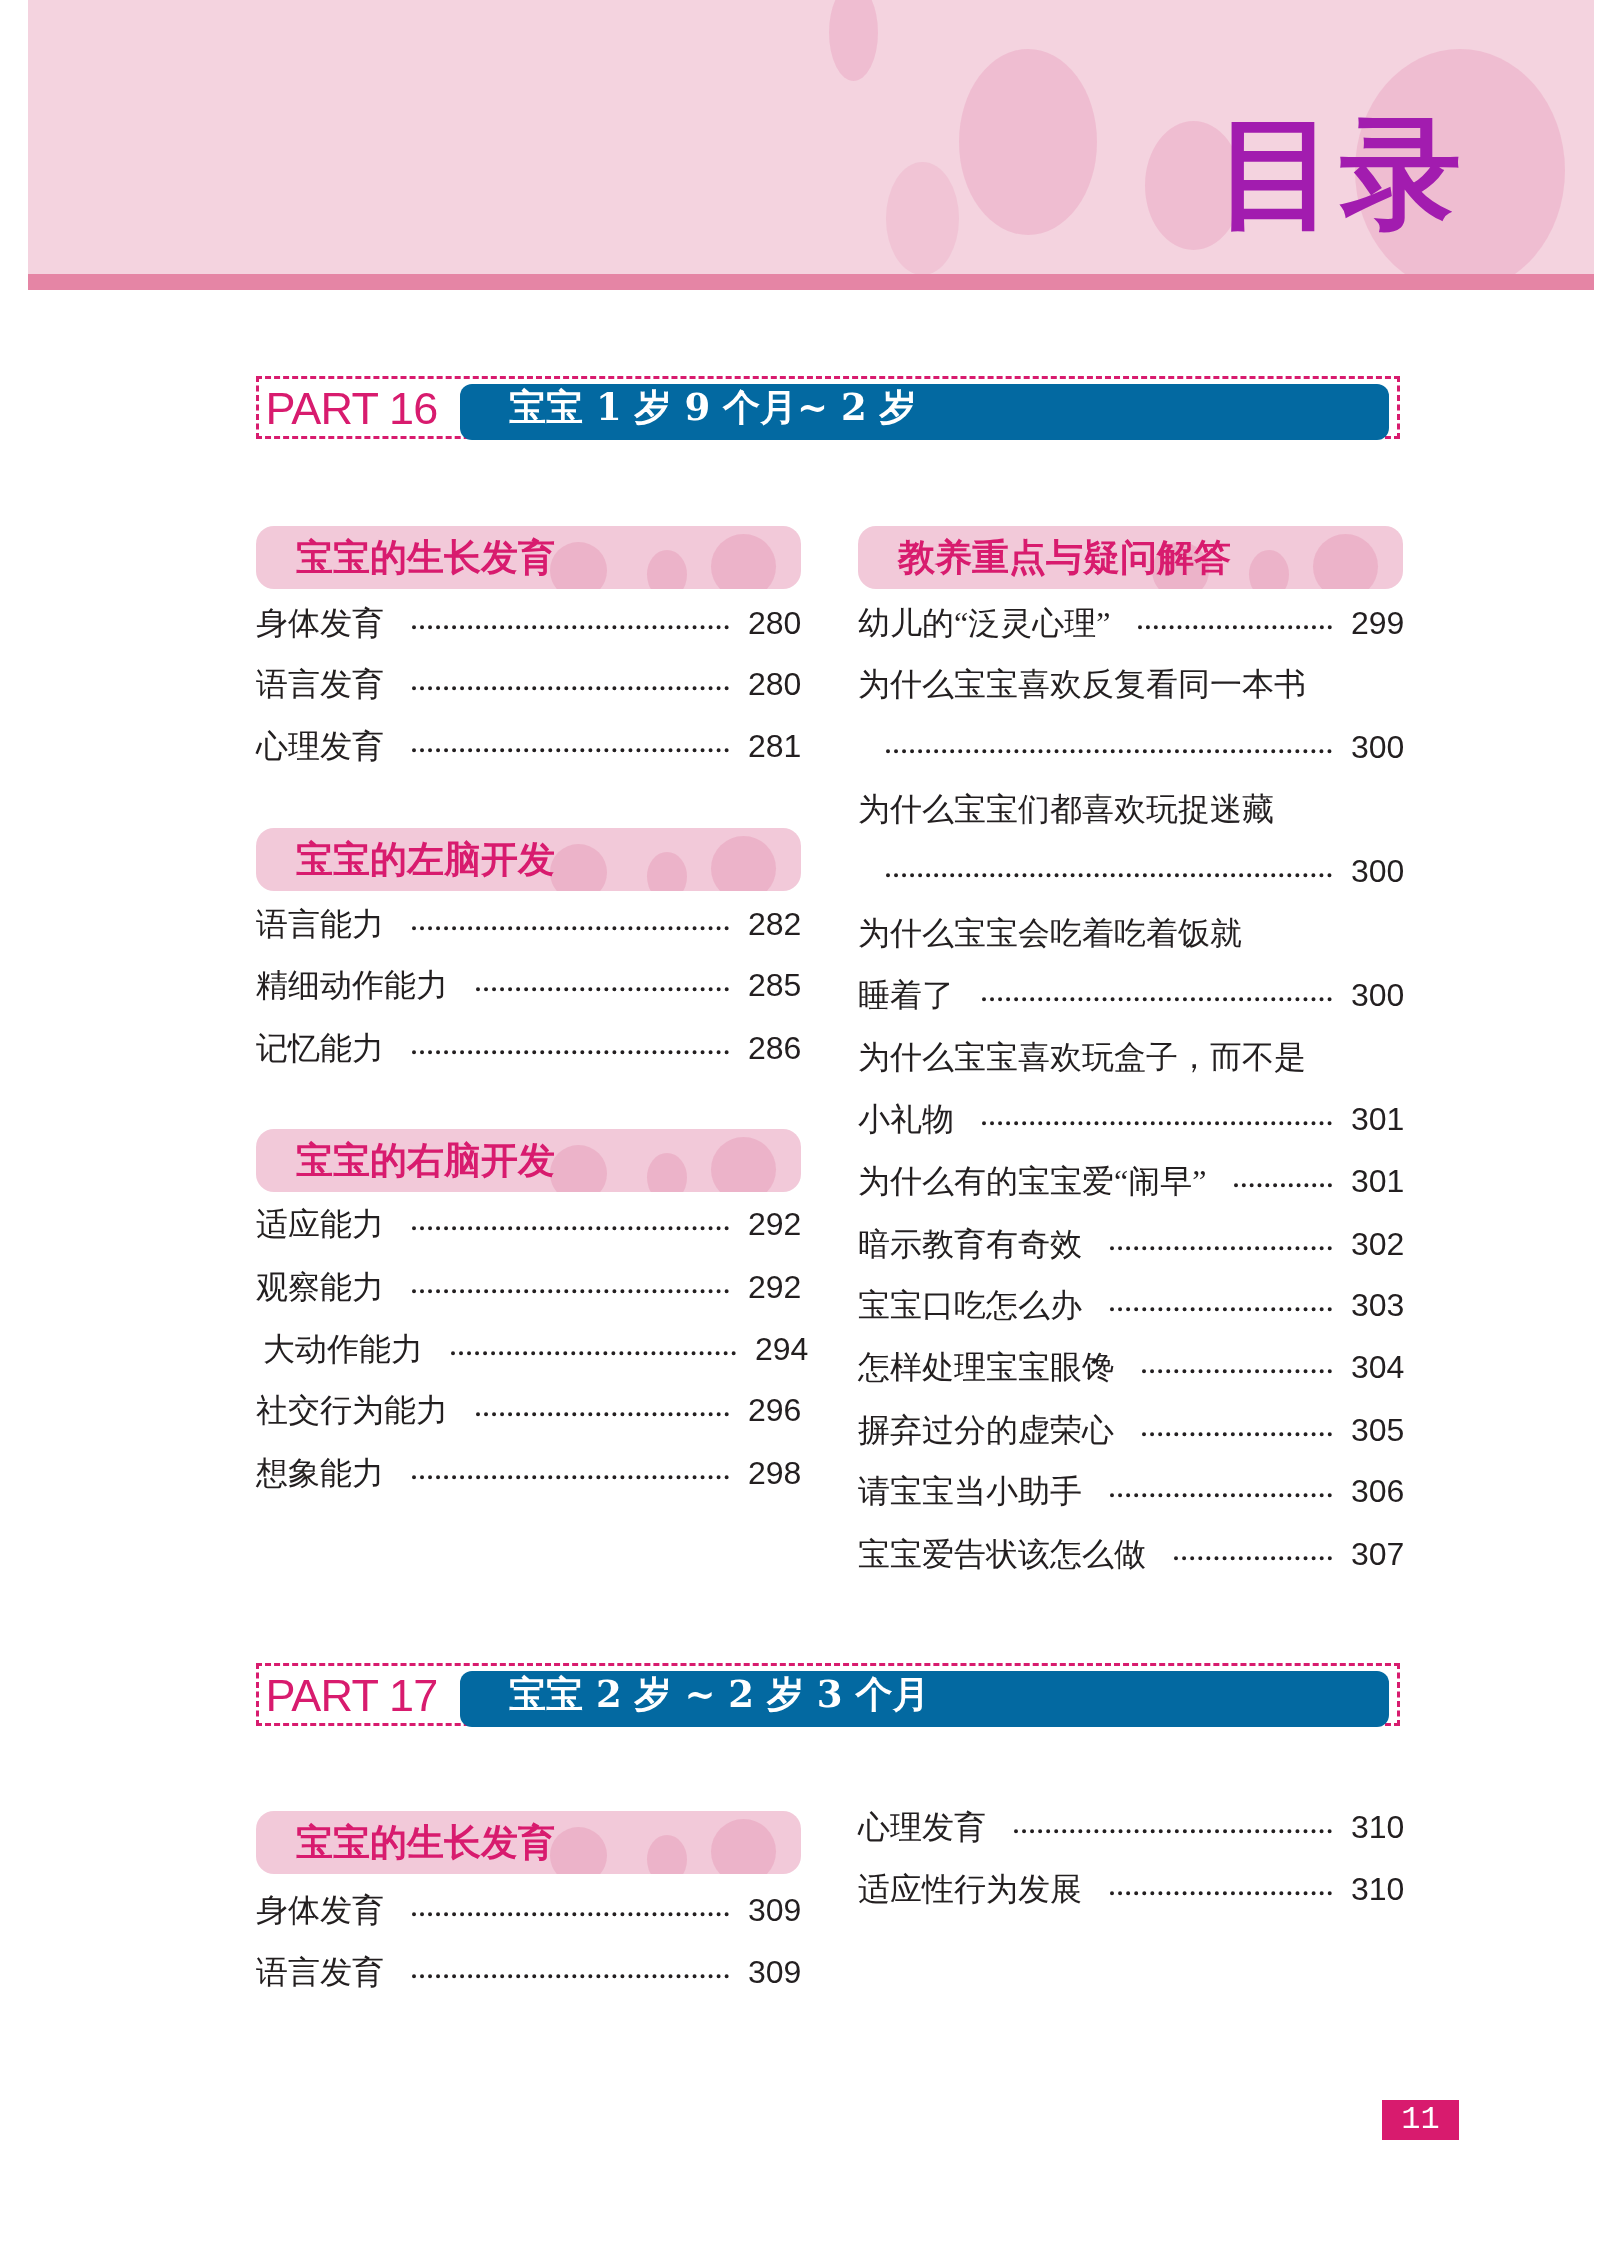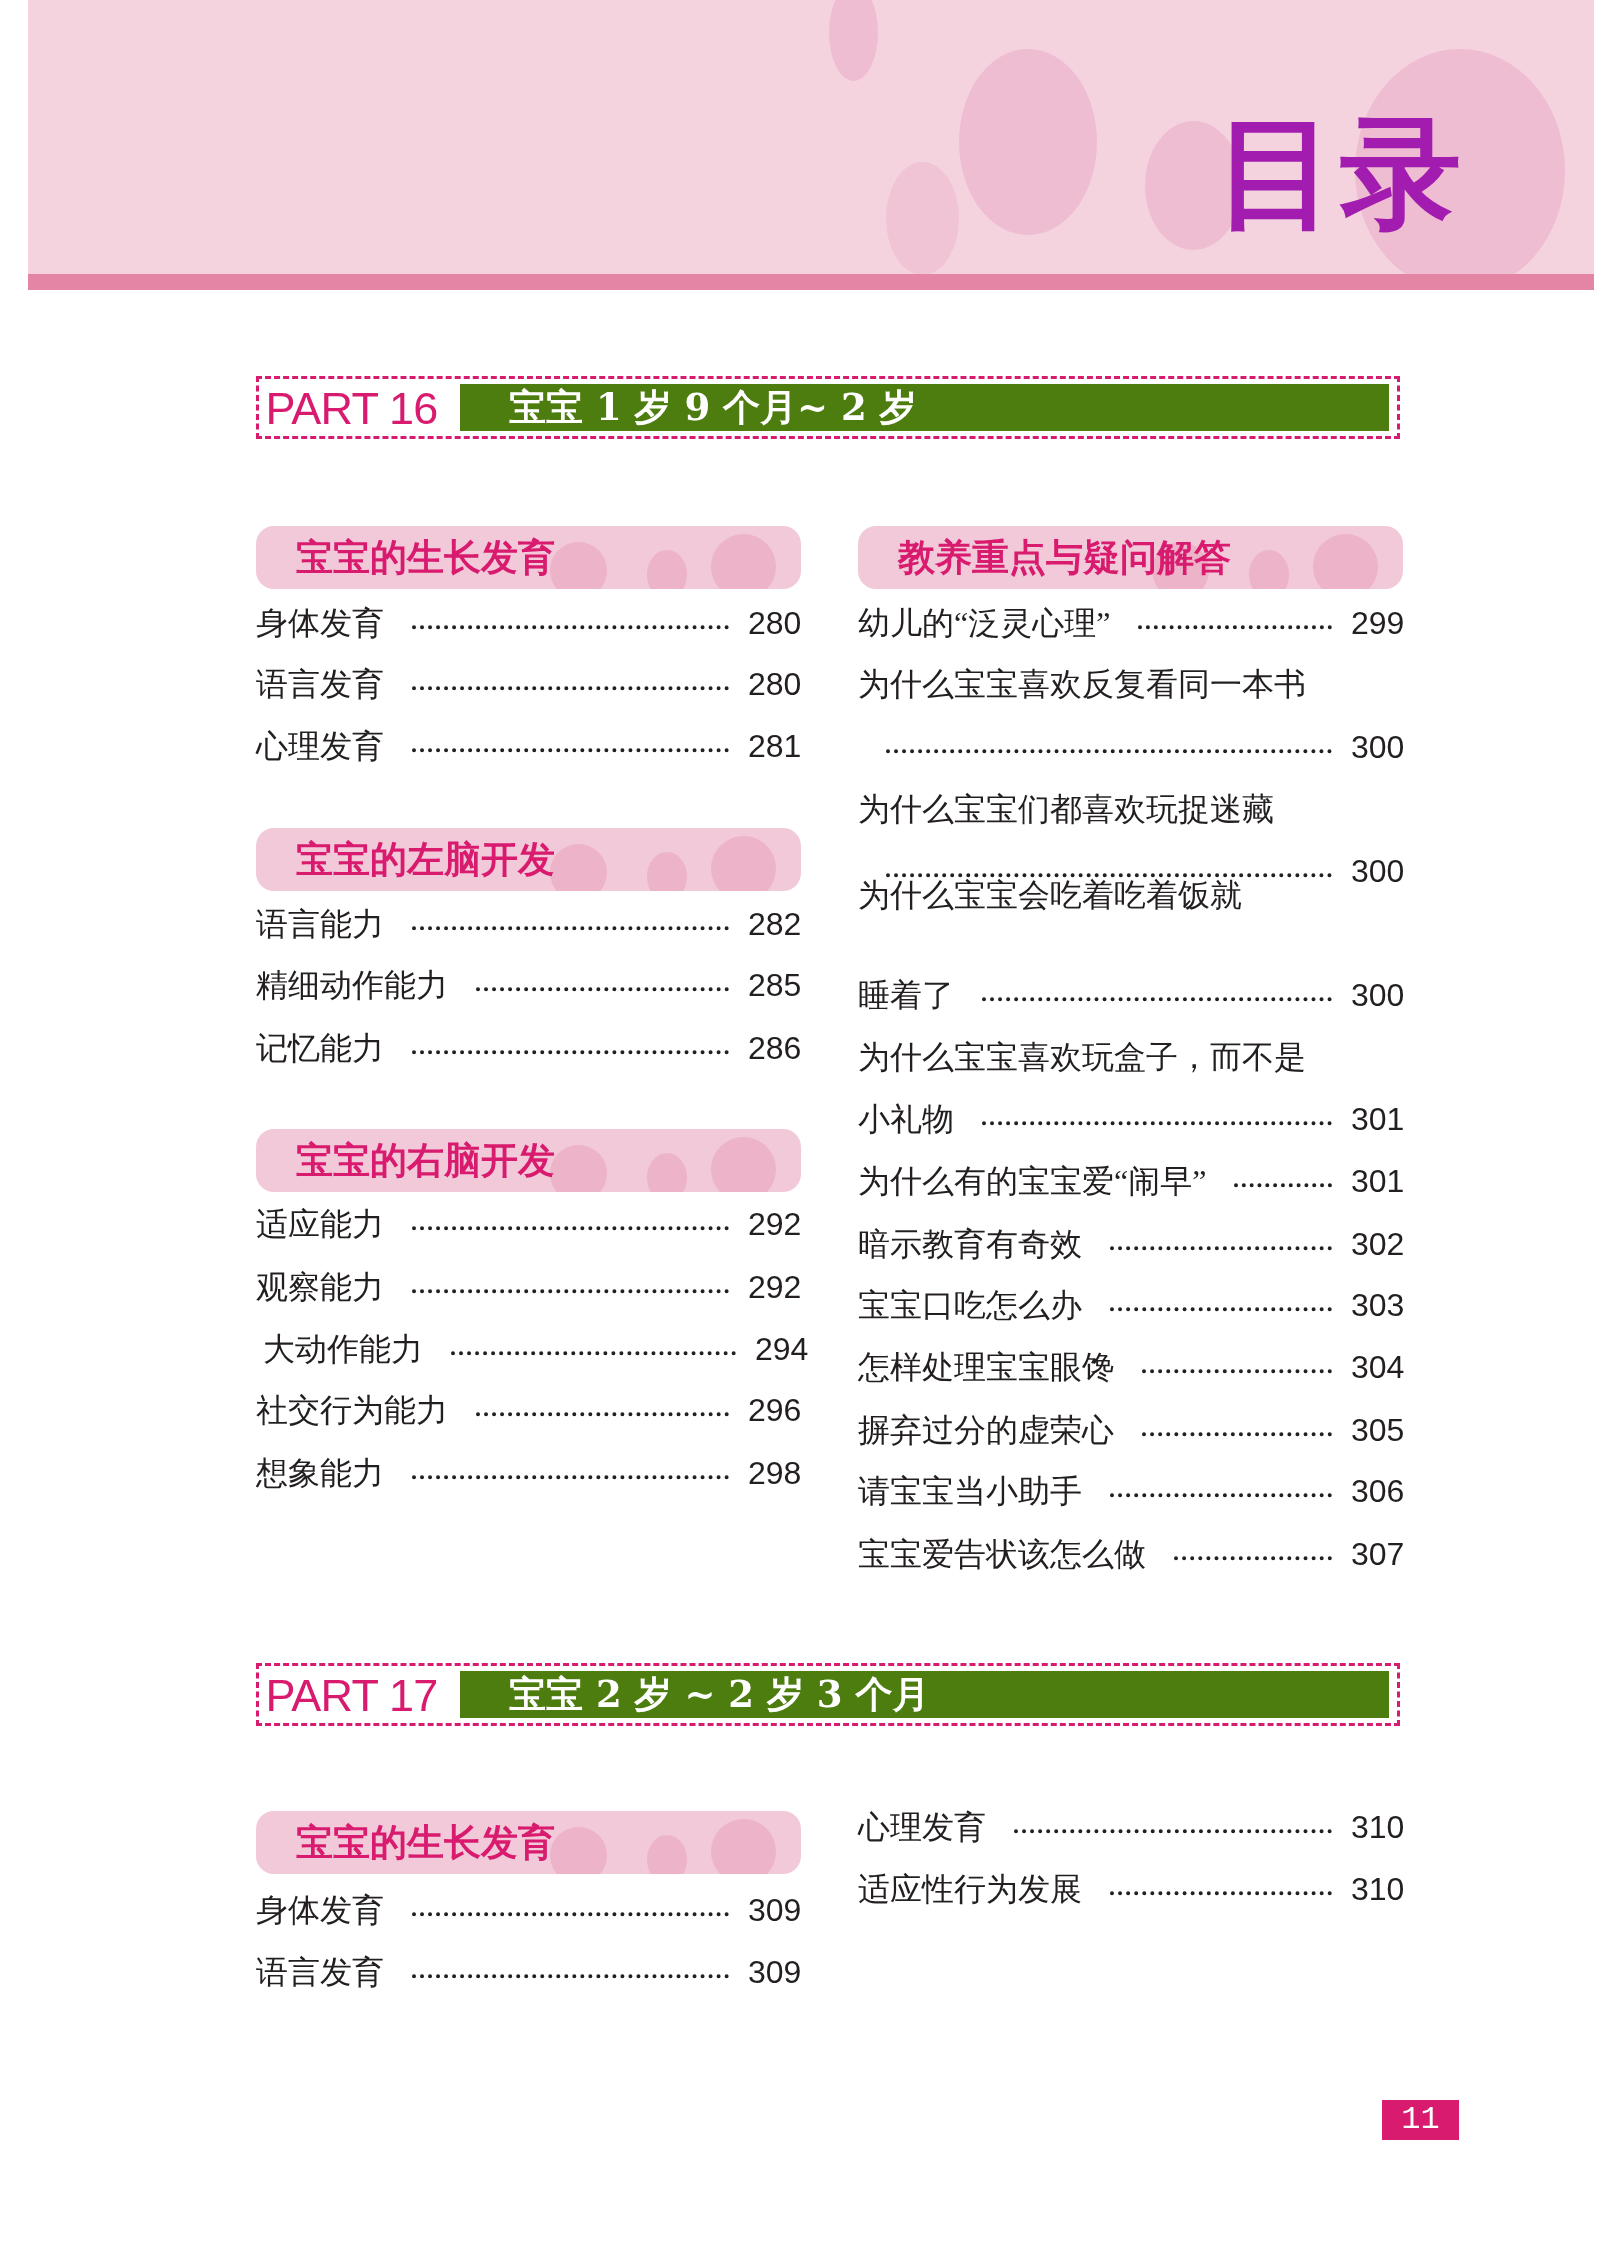--- a/index.html
+++ b/index.html
@@ -3,21 +3,21 @@
 <meta charset="utf-8">
 <style>
   html,body{margin:0;padding:0;background:#ffffff;}
   body{width:1619px;height:2261px;position:relative;overflow:hidden;font-family:"DejaVu Sans","Liberation Sans",sans-serif;color:#231f20;}
   .header{position:absolute;left:28px;top:0;width:1566px;height:274px;background:#f4d3df;overflow:hidden;}
   .header-bar{position:absolute;left:28px;top:274px;width:1566px;height:16px;background:#e585a5;}
   .swirl{position:absolute;border-radius:50%;background:#eeb6cc;opacity:.75;}
   .title{position:absolute;left:1216px;top:113px;font-size:121px;font-weight:bold;color:#a21caf;letter-spacing:3.2px;line-height:1;font-family:"DejaVu Sans",sans-serif;}
   .part-box{position:absolute;left:256px;width:1144px;height:63px;border:3.2px dashed #d81b6e;box-sizing:border-box;}
   .part-label{position:absolute;left:6.5px;top:4.9px;font-size:45px;color:#d81b6e;font-family:"Liberation Sans",sans-serif;line-height:50px;letter-spacing:-0.8px;}
-  .part-band{position:absolute;left:201px;top:4.9px;right:8px;height:47px;background:#4d7c0f;}
+  .part-band{position:absolute;left:201px;top:4.9px;right:8px;height:56px;background:#0369a1;border-radius:12px;}
   .part-title{position:absolute;left:49px;top:1.6px;color:#ffffff;font-size:37px;font-weight:bold;line-height:45px;font-family:"DejaVu Serif",serif;}
   .sec-head{position:absolute;height:63px;border-radius:18px;background:#f2c9d9;overflow:hidden;}
   .sec-head .deco{position:absolute;right:0;top:0;width:55%;height:100%;}
   .sec-head .deco span{position:absolute;border-radius:50%;background:#eaa9c2;opacity:.7;}
   .sec-title{position:absolute;left:40px;top:8px;font-size:37px;font-weight:bold;color:#d81b6e;line-height:47px;}
   .row{position:absolute;height:49px;display:flex;align-items:center;font-size:32px;line-height:49px;}
   .row .lbl{white-space:nowrap;color:#231f20;font-family:Liberation Serif, serif;}
   .row .dots{flex:1;margin:0 19.4px 0 27.5px;border-bottom:4px dotted #231f20;height:0;transform:translateY(3.2px);}
   .row .pg{font-family:"Liberation Sans",sans-serif;font-size:32px;width:53px;text-align:right;color:#231f20;}
   .pagenum{position:absolute;left:1382px;top:2100px;width:77px;height:40px;border-radius:0;background:#d81b6e;color:#fff;font-family:Liberation Mono, monospace;font-size:32px;text-align:center;line-height:40px;}
@@ -149,21 +149,21 @@
 
 <div class="row" style="left:858px;top:785px;width:546px;">
     <span class="lbl">为什么宝宝们都喜欢玩捉迷藏</span>
   </div>
 <div class="row" style="left:858px;top:847px;width:546px;">
     <span class="lbl"></span>
     <span class="dots"></span>
     <span class="pg">300</span>
   </div>
 
-<div class="row" style="left:858px;top:871px;width:546px;">
+<div class="row" style="left:858px;top:909px;width:546px;">
     <span class="lbl">为什么宝宝会吃着吃着饭就</span>
   </div>
 <div class="row" style="left:858px;top:971px;width:546px;">
     <span class="lbl">睡着了</span>
     <span class="dots"></span>
     <span class="pg">300</span>
   </div>
 
 <div class="row" style="left:858px;top:1033px;width:546px;">
     <span class="lbl">为什么宝宝喜欢玩盒子，而不是</span>

